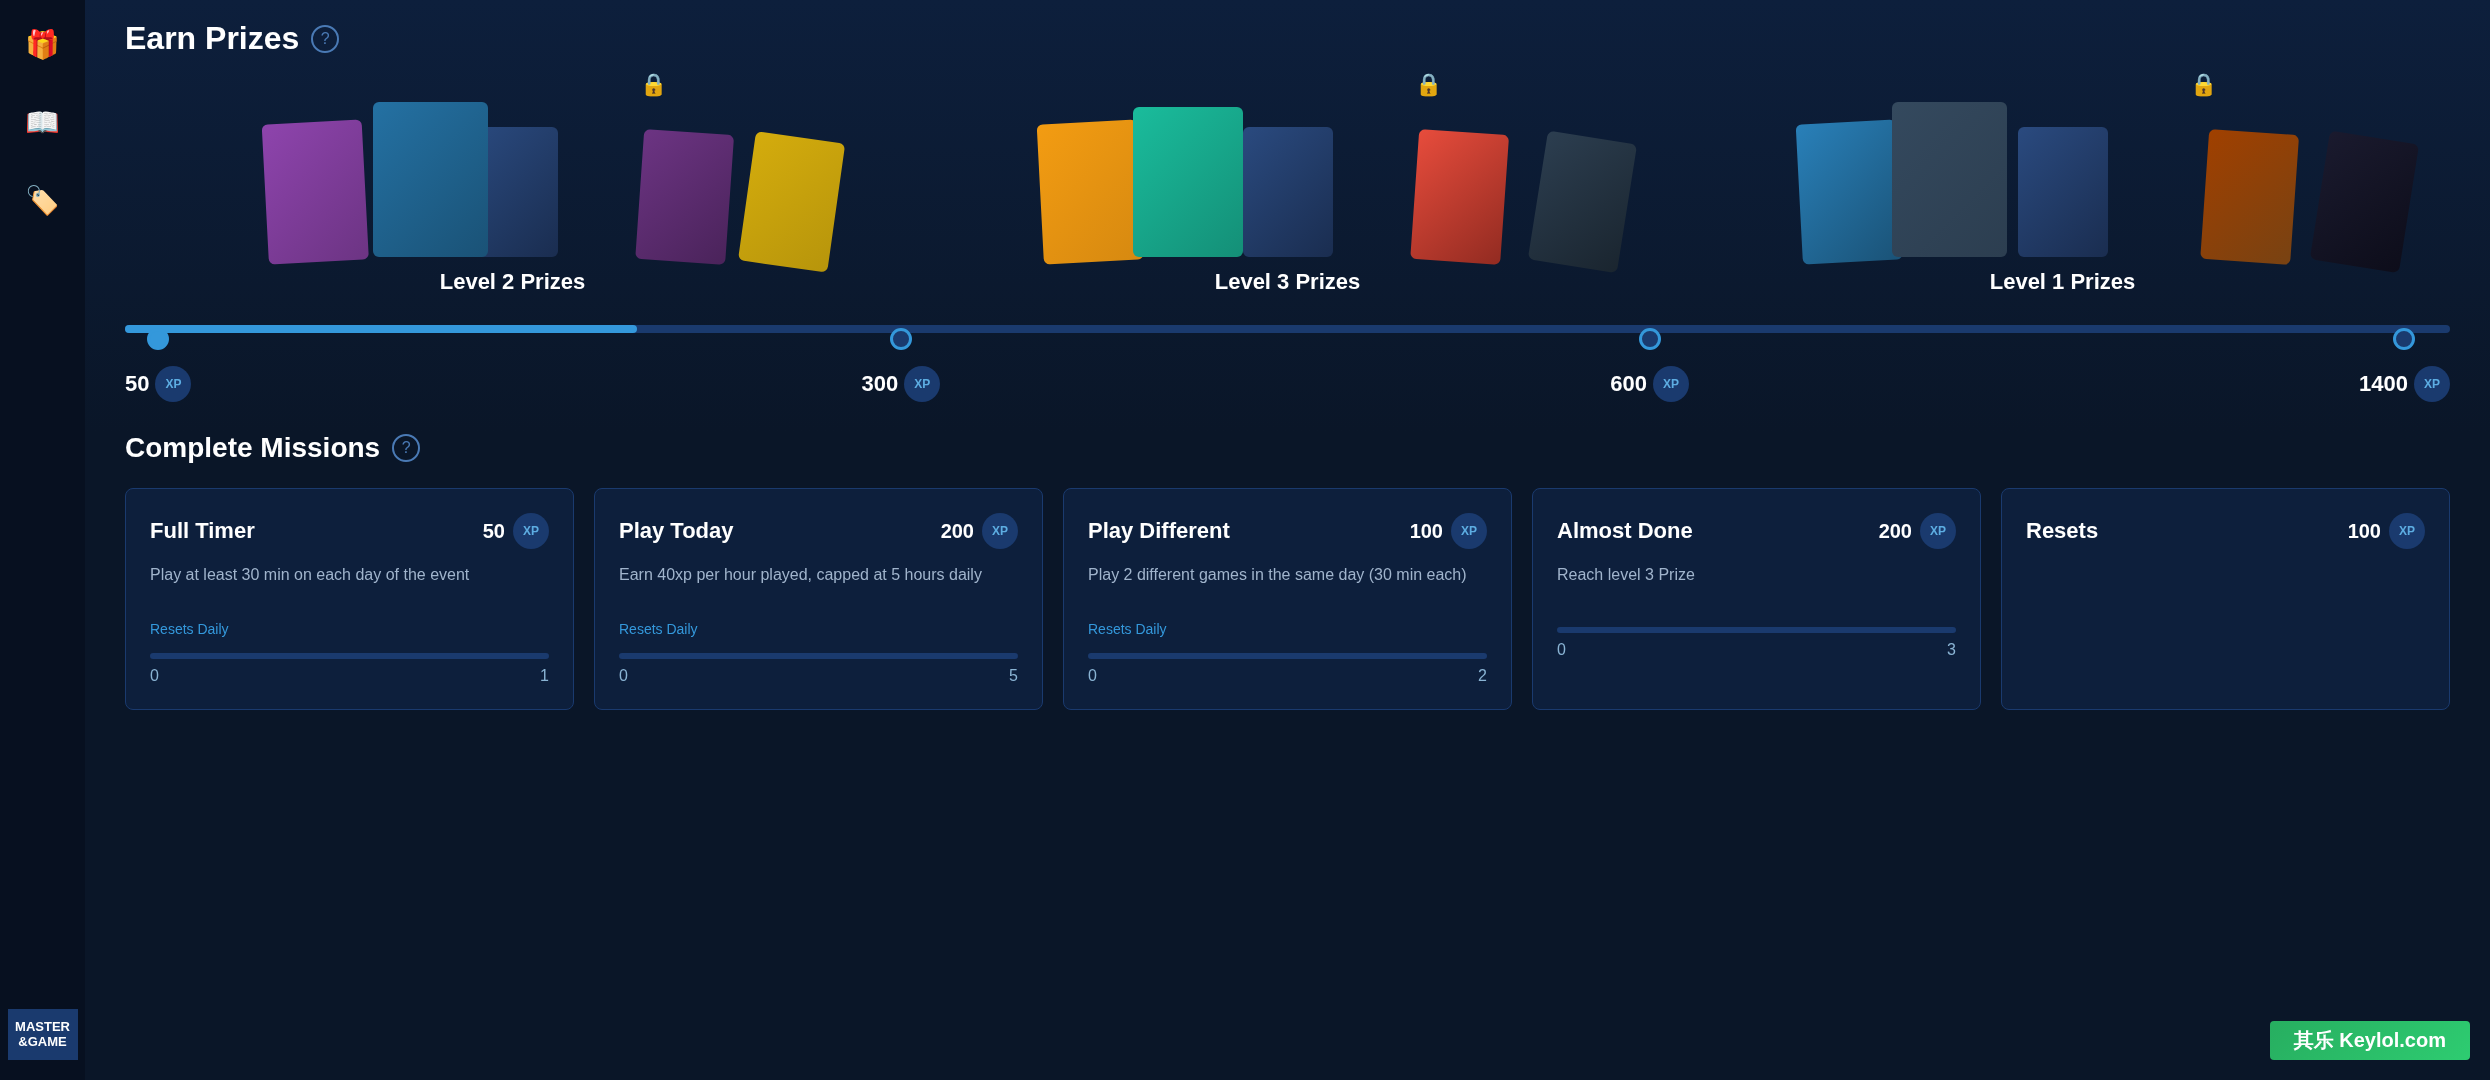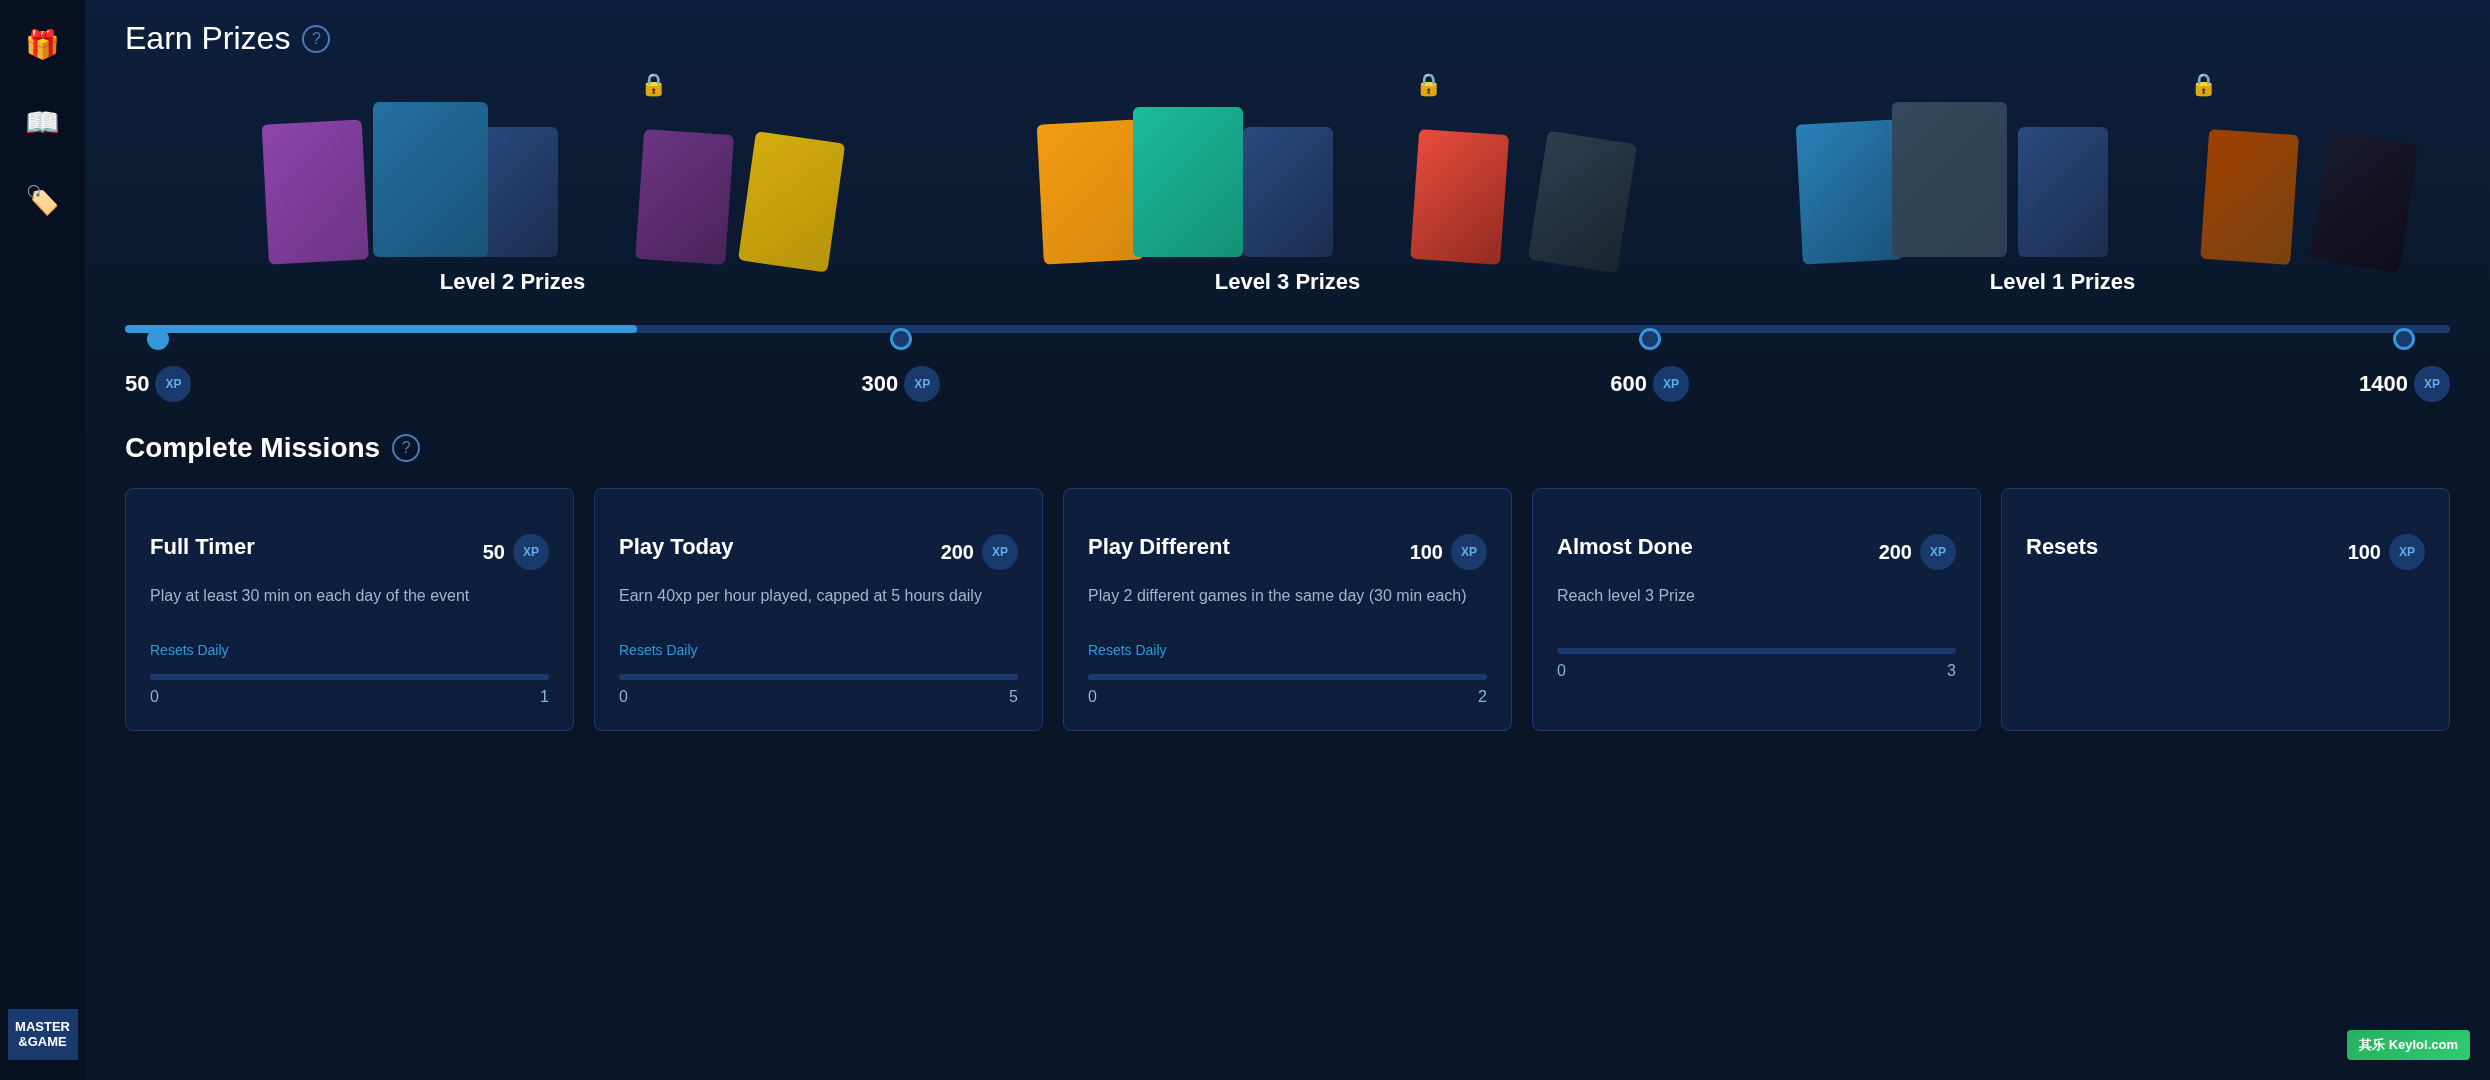--- a/index.html
+++ b/index.html
@@ -64,21 +64,21 @@
     
     .section-header {
       display: flex;
       align-items: center;
       gap: 12px;
       margin-bottom: 20px;
     }
 
     .section-title {
       font-size: 32px;
-      font-weight: normal;
+      font-weight: bold;
       color: #ffffff;
     }
 
     .help-icon {
       width: 28px;
       height: 28px;
       border-radius: 50%;
       border: 2px solid #4a7ab5;
       display: flex;
       align-items: center;
@@ -288,23 +288,23 @@
     .mission-card {
       flex: 1;
       background: #0d1f3c;
       border: 1px solid #1a3a6e;
       border-radius: 8px;
       padding: 24px;
     }
 
     .mission-header {
       display: flex;
+      align-items: center;
       justify-content: space-between;
       margin-bottom: 14px;
-      margin-top: 21px;
     }
 
     .mission-name {
       font-size: 22px;
       font-weight: bold;
       color: #ffffff;
     }
 
     .mission-xp {
       display: flex;
@@ -375,22 +375,22 @@
       color: #ffffff;
     }
 
     
     .watermark {
       position: fixed;
       bottom: 20px;
       right: 20px;
       background: linear-gradient(135deg, #27ae60, #2ecc71);
       color: white;
-      padding: 6px 12px;
-      font-size: 13px;
+      padding: 6px 24px;
+      font-size: 20px;
       font-weight: bold;
       border-radius: 4px;
     }
   </style>
 </head>
 <body>
 
 <div class="app-layout">
 
   <div class="sidebar">

